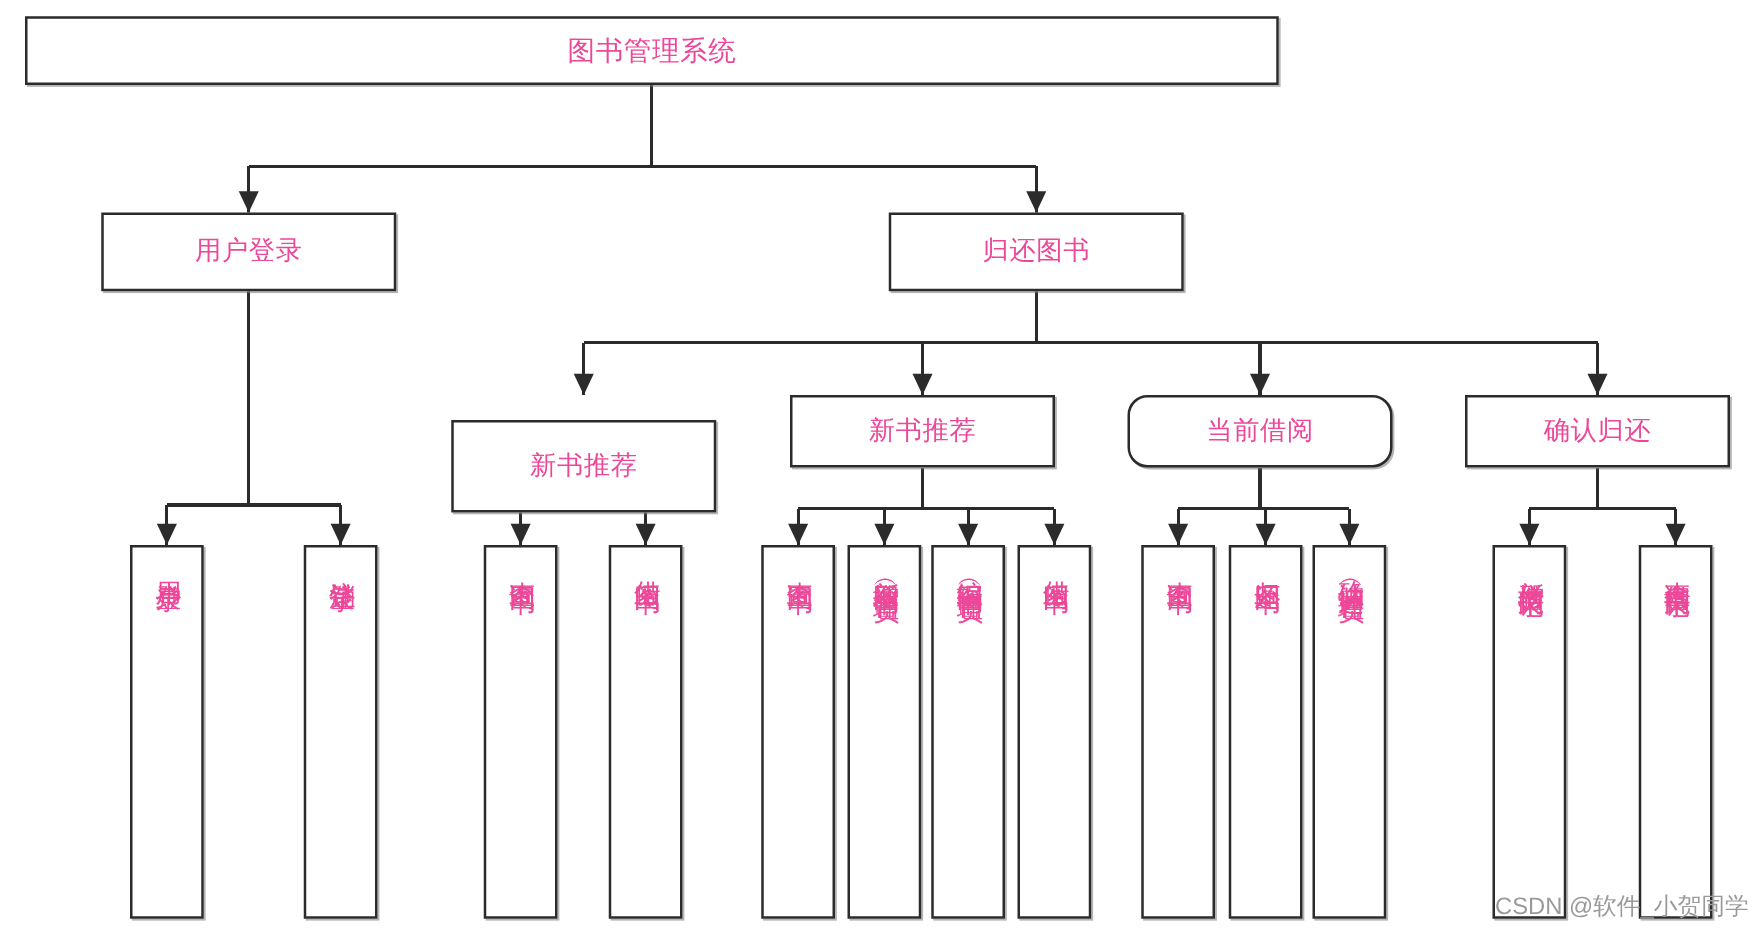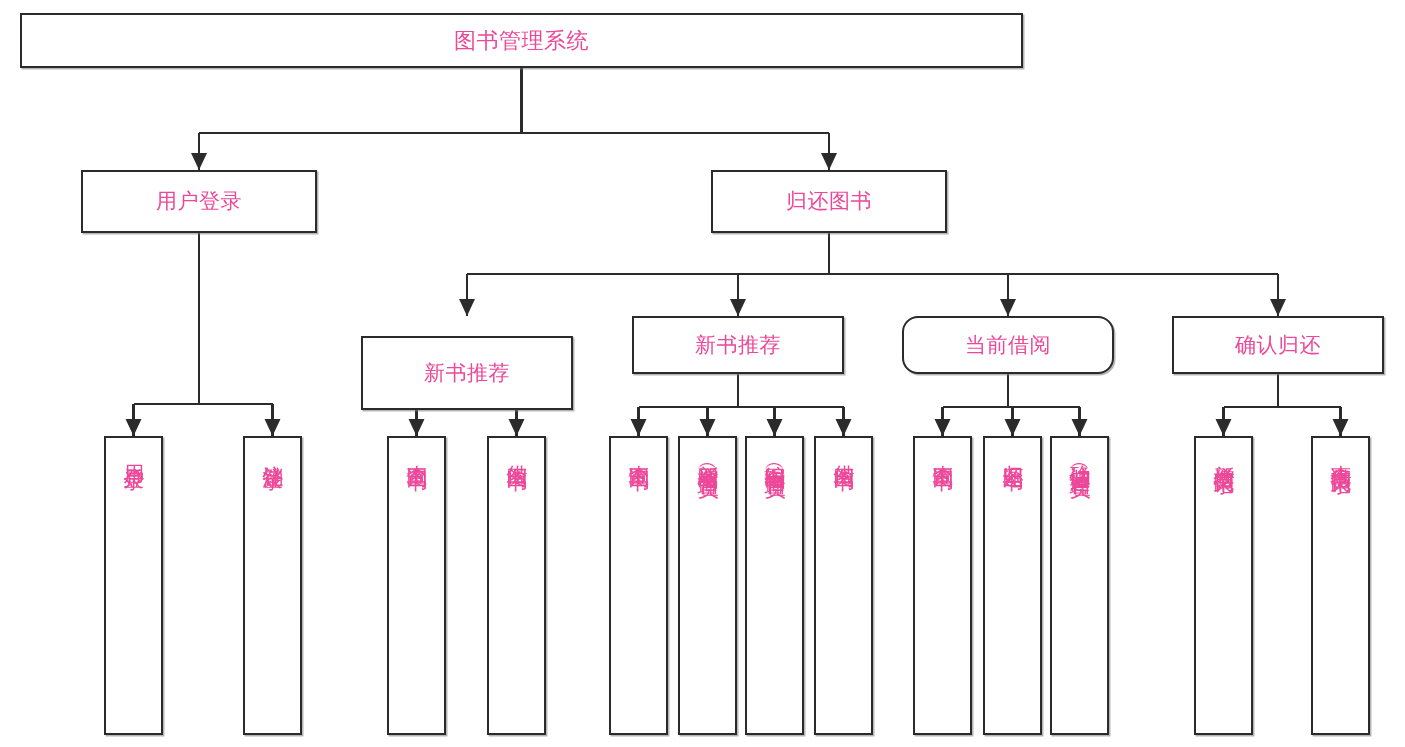--- a/index.html
+++ b/index.html
@@ -188,13 +188,14 @@
       <div class="node-box vert" style="left: 1050px; top: 436px; width: 59px; height: 299px;">
         <span class="node-label">确认归还（管理员）</span>
       </div>
       <div class="node-box vert" style="left: 1194px; top: 436px; width: 59px; height: 299px;">
         <span class="node-label">新增借阅记录</span>
       </div>
       <div class="node-box vert" style="left: 1311px; top: 436px; width: 59px; height: 299px;">
         <span class="node-label">查询借阅记录</span>
       </div>
     </div>
+  <div class="watermark" style="left: 1196px; top: 712px;">CSDN @软件_小贺同学</div>
 </div>
 
 </body></html>

